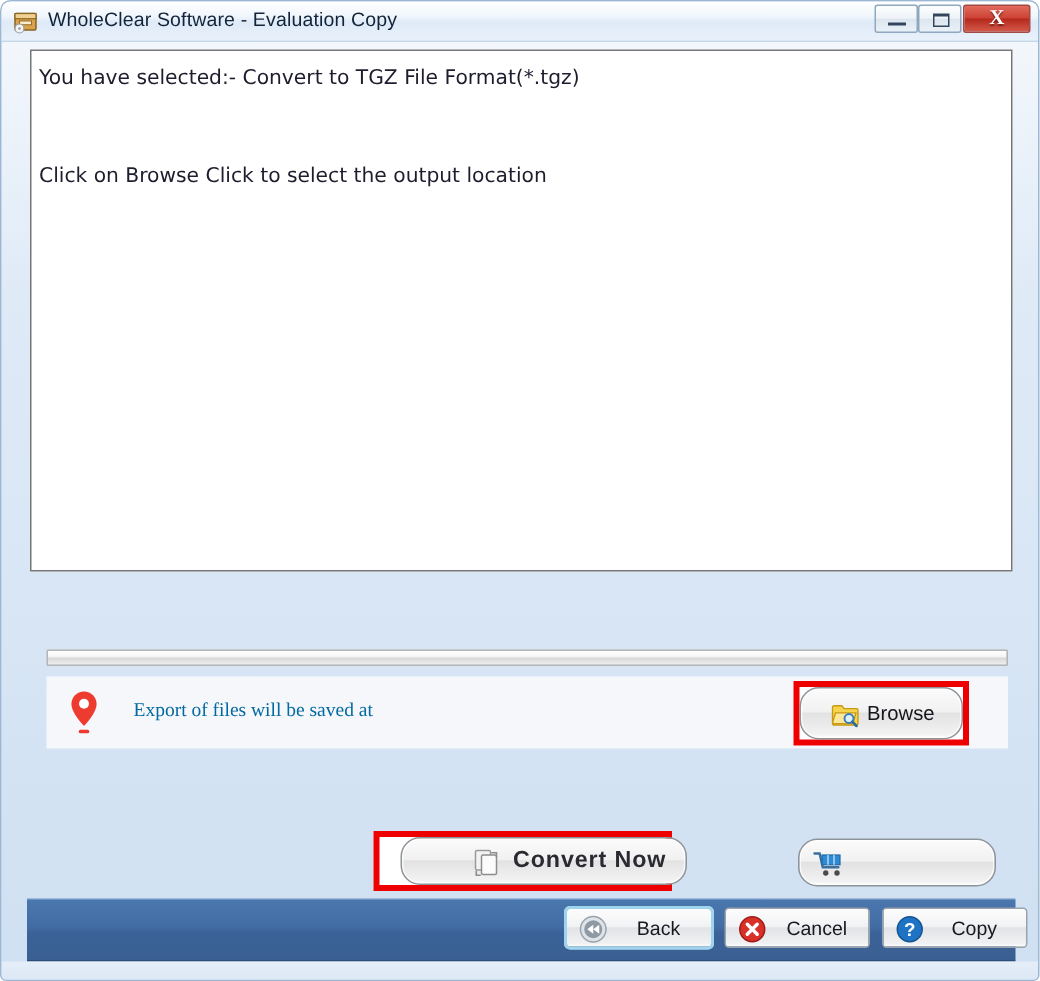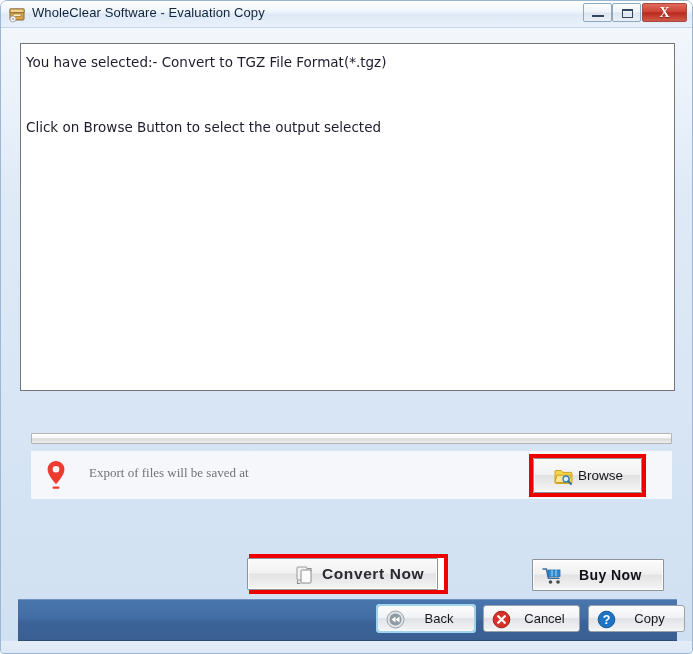--- a/index.html
+++ b/index.html
@@ -83,21 +83,21 @@
     position: absolute; left: 0; top: 0; width: 100%; height: 100%;
     color: #ffffff; font-size: 14px; font-weight: bold;
     line-height: 17px; text-align: center;
     font-family: "Liberation Serif", serif;
     text-shadow: 0 1px 1px rgba(0,0,0,0.45);
   }
 
   
   #content-panel {
     position: absolute;
-    left: 19px; top: 42px;
+    left: 19px; top: 32px;
     width: 655px; height: 348px;
     box-sizing: border-box;
     background: #ffffff;
     border: 1px solid #767676;
   }
   .msg-line {
     position: absolute;
     left: 5px;
     font-size: 13.5px;
     color: #1d1d2e;
@@ -128,21 +128,21 @@
   }
   #pin-icon {
     position: absolute;
     left: 14px; top: 8px;
     width: 22px; height: 32px;
   }
   #export-label {
     position: absolute;
     left: 58px; top: 14px;
     font-size: 13px;
-    color: #737373;
+    color: #0369a1;
     font-family: "Liberation Serif", serif;
     white-space: nowrap;
   }
 
   
   .red-box {
     position: absolute;
     border: 4px solid #ee0000;
     box-sizing: border-box;
     background: #ffffff;
@@ -154,37 +154,37 @@
   #convert-highlight {
     left: 248px; top: 553px;
     width: 199px; height: 40px;
   }
 
   
   .gbtn {
     position: absolute;
     box-sizing: border-box;
     border: 1px solid #8f9499;
-    border-radius: 1px;
+    border-radius: 13px;
     background: linear-gradient(to bottom, #fbfbfb 0%, #f1f1f1 47%, #e2e2e2 50%, #f2f2f2 92%, #fdfdfd 100%);
     box-shadow: inset 0 0 0 1px rgba(255,255,255,0.75);
   }
   .gbtn-label {
     position: absolute;
     top: 0; height: 100%;
     display: flex; align-items: center;
     font-size: 13px; color: #15151c;
     white-space: nowrap;
   }
 
   #browse-button { left: 532px; top: 457px; width: 109px; height: 35px; }
   #browse-icon  { position: absolute; left: 20px; top: 9px; width: 19px; height: 17px; }
   #browse-label { left: 44px; font-size: 13.5px; }
 
-  #convert-button { left: 246px; top: 557px; width: 191px; height: 32px; }
+  #convert-button { left: 266px; top: 557px; width: 191px; height: 32px; }
   #convert-icon { position: absolute; left: 48px; top: 7px; width: 20px; height: 19px; }
   #convert-label {
     left: 74px; font-size: 15.5px; font-weight: bold;
     color: #2a2a32; letter-spacing: 0.6px;
   }
 
   #buy-button { left: 531px; top: 558px; width: 132px; height: 32px; }
   #buy-icon { position: absolute; left: 9px; top: 7px; width: 24px; height: 18px; }
   #buy-label {
     left: 46px; font-size: 14px; font-weight: bold;
@@ -258,21 +258,21 @@
     <div class="winbtn" id="btn-max">
       <span class="max-glyph"></span>
     </div>
     <div class="winbtn" id="btn-close">
       <span class="close-glyph">X</span>
     </div>
   </div>
 
   <div id="content-panel">
     <div class="msg-line" id="msg-0">You have selected:- Convert to TGZ File Format(*.tgz)</div>
-    <div class="msg-line" id="msg-2">Click on Browse Button to select the output selected</div>
+    <div class="msg-line" id="msg-2">Click on Browse Click to select the output location</div>
   </div>
 
   <div id="divider-bar"></div>
 
   <div id="export-row">
     <span id="pin-icon">
       <svg width="22" height="32" viewBox="0 0 22 32">
         <path d="M11 2 C6.2 2 2.6 5.7 2.6 10.4 C2.6 16.5 11 25 11 25 C11 25 19.4 16.5 19.4 10.4 C19.4 5.7 15.8 2 11 2 Z" fill="#ee3b30"></path>
         <circle cx="11" cy="10.2" r="3.3" fill="#ffffff"></circle>
         <rect x="7.5" y="27.5" width="7" height="2.3" rx="1" fill="#ee3b30"></rect>
@@ -311,21 +311,20 @@
     <span id="buy-icon">
       <svg width="24" height="18" viewBox="0 0 24 18">
         <path d="M1 2 h3.4 l2.1 9.2 h10.4" fill="none" stroke="#3a6f9e" stroke-width="1.6" stroke-linecap="round"></path>
         <rect x="6" y="3" width="12" height="6.5" fill="#2f8ad4" stroke="#1f6aa8" stroke-width="0.8"></rect>
         <line x1="10" y1="3" x2="10" y2="9.5" stroke="#bfe2f8" stroke-width="0.9"></line>
         <line x1="14" y1="3" x2="14" y2="9.5" stroke="#bfe2f8" stroke-width="0.9"></line>
         <circle cx="8.5" cy="15" r="1.8" fill="#4a4a4a"></circle>
         <circle cx="16" cy="15" r="1.8" fill="#4a4a4a"></circle>
       </svg>
     </span>
-    <span class="gbtn-label" id="buy-label">Buy Now</span>
   </div>
 
   <div id="bottom-bar">
 
     <div class="barbtn" id="cancel-button">
       <span class="barbtn-icon">
         <svg width="19" height="19" viewBox="0 0 19 19">
           <circle cx="9.5" cy="9.5" r="8.3" fill="#d8312a" stroke="#9e1c16" stroke-width="1"></circle>
           <path d="M6.2 6.2 L12.8 12.8 M12.8 6.2 L6.2 12.8" stroke="#ffffff" stroke-width="2.3" stroke-linecap="round"></path>
         </svg>

